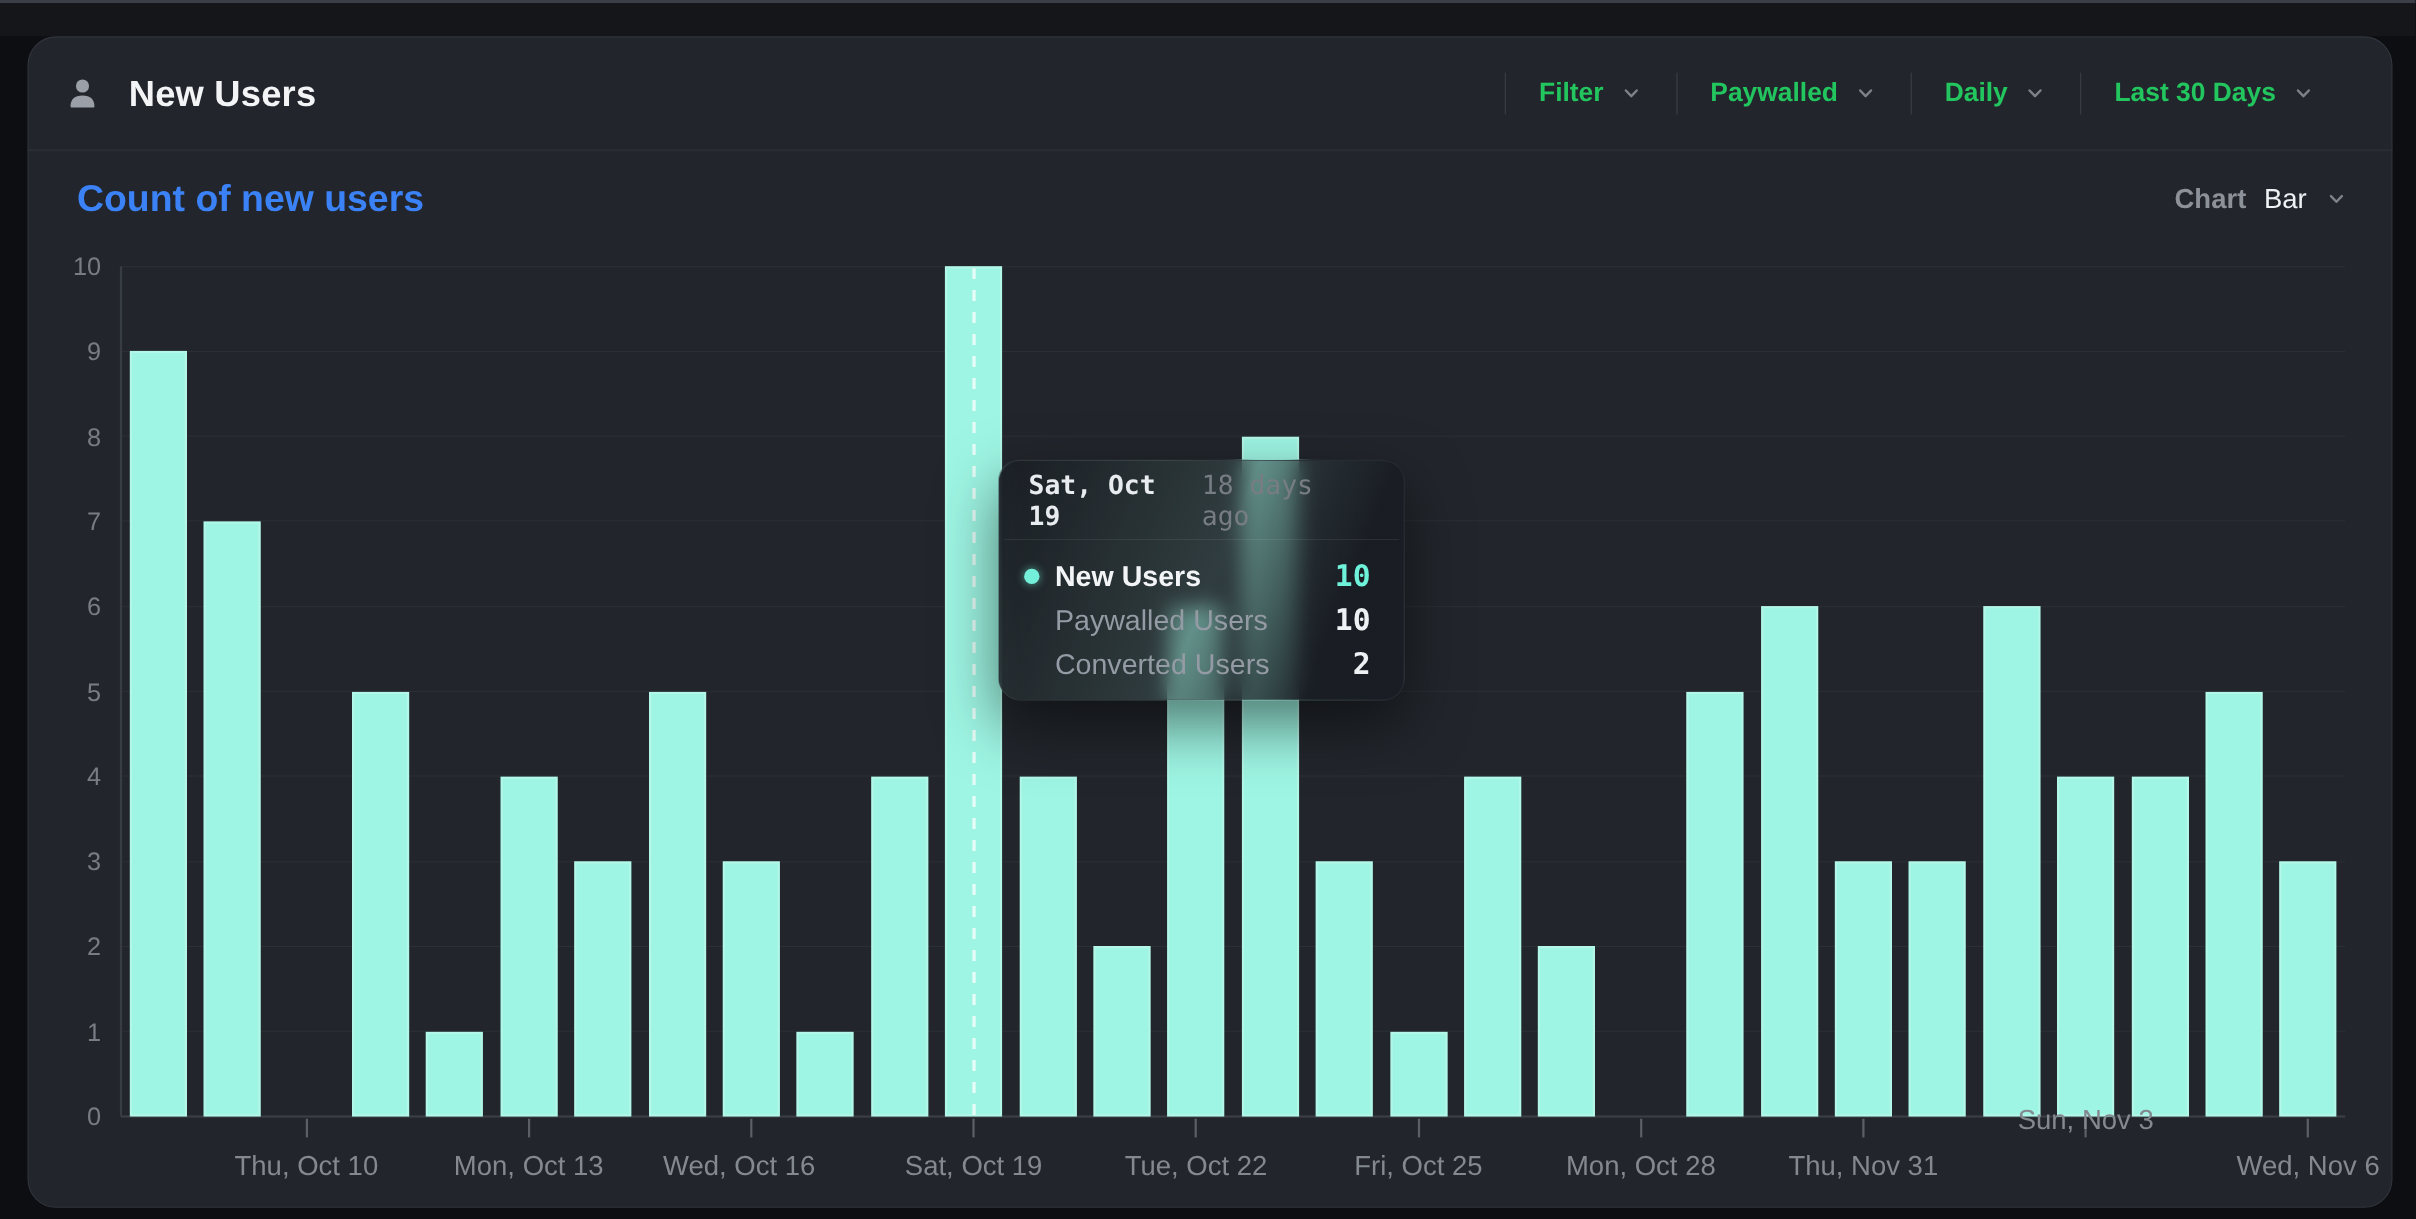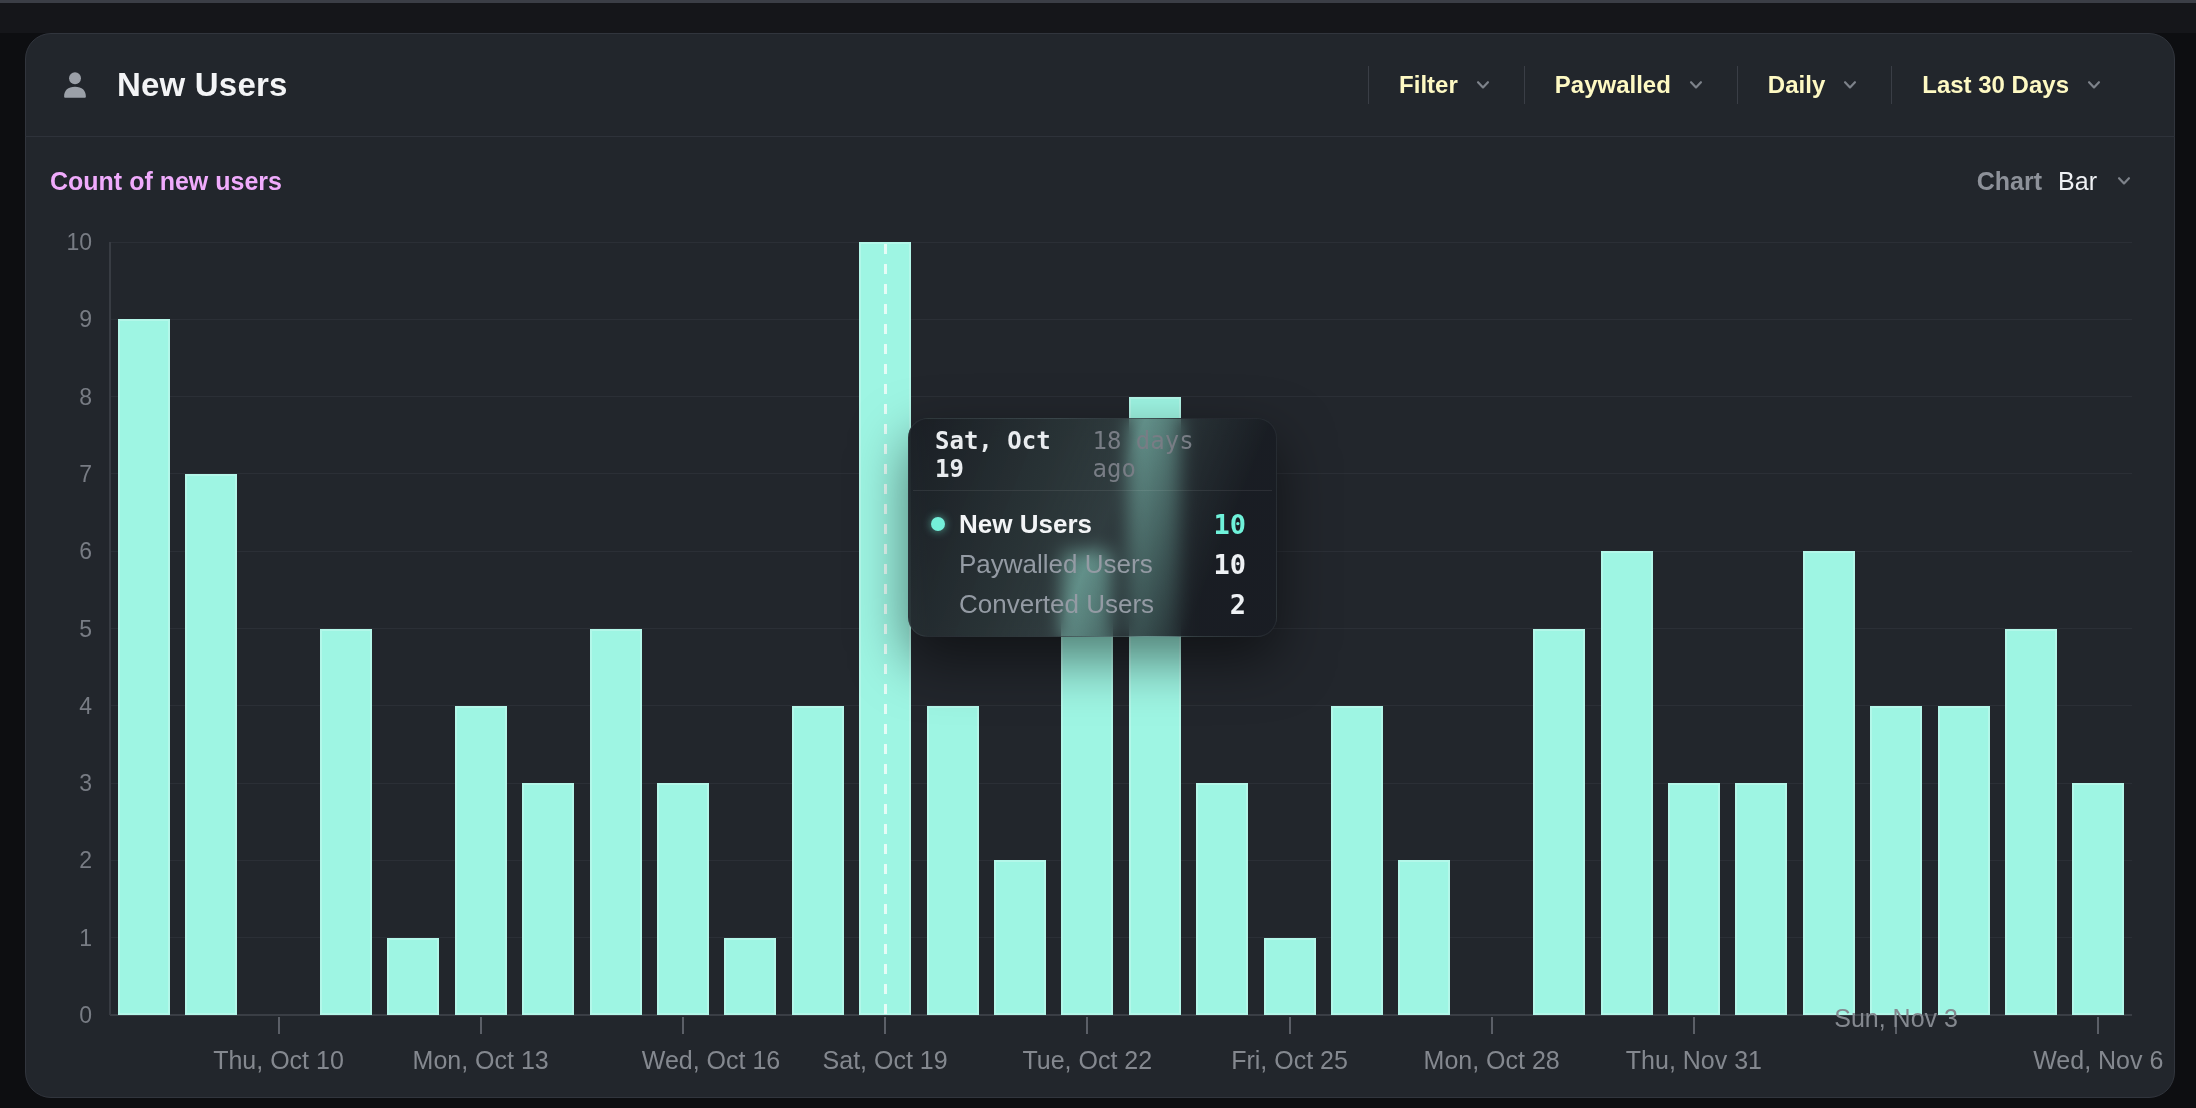--- a/index.html
+++ b/index.html
@@ -14,27 +14,27 @@
   .panel-header{position:absolute;left:25px;top:33px;width:2150px;height:104px;
                 border-bottom:1px solid #2e323a;box-sizing:border-box;
                 display:flex;align-items:center;justify-content:space-between;}
   .title-group{display:flex;align-items:center;gap:26px;padding-left:34px;}
   .person-icon{width:32px;height:32px;flex:0 0 auto;}
   .panel-title{font-size:33px;font-weight:700;color:#f3f4f6;letter-spacing:.2px;}
   .controls{display:flex;align-items:center;padding-right:40px;}
   .ctrl-sep{width:1px;height:38px;background:#3a3e46;}
   .control{display:flex;align-items:center;gap:14px;padding:0 30px;background:none;border:none;
            cursor:pointer;}
-  .control .lbl{font-size:24px;font-weight:600;color:#fef9c3;}
+  .control .lbl{font-size:24px;font-weight:600;color:#22c55e;}
   .chev{width:22px;height:22px;}
   
   .subheader{position:absolute;left:25px;top:137px;width:2150px;height:88px;box-sizing:border-box;
              display:flex;align-items:center;justify-content:space-between;
              padding:0 40px 0 25px;}
-  .metric-label{font-size:25px;font-weight:600;color:#f0abfc;}
+  .metric-label{font-size:34px;font-weight:600;color:#3b82f6;margin-left:20px;}
   .chart-select{display:flex;align-items:center;gap:16px;cursor:pointer;}
   .chart-select .c1{font-size:25px;font-weight:600;color:#8d9199;}
   .chart-select .c2{font-size:25px;font-weight:400;color:#eff1f4;}
   
   .gridline{position:absolute;height:1px;background:#2b2f36;}
   .gridline.zero{height:2px;background:#3a3e45;}
   .y-axis-line{position:absolute;width:2px;background:#383c43;}
   .ylabel{position:absolute;width:64px;text-align:right;font-size:23px;color:#787c84;
           line-height:28px;}
   .bar{position:absolute;background:#9ef5e3;box-shadow:inset 0 0 0 2px rgba(255,255,255,.22);}
@@ -174,21 +174,21 @@
       <div class="bar" style="left: 1802.7px; top: 551.2px; width: 52px; height: 463.8px;"></div>
       <div class="bar" style="left: 1870.1px; top: 705.8px; width: 52px; height: 309.2px;"></div>
       <div class="bar" style="left: 1937.5px; top: 705.8px; width: 52px; height: 309.2px;"></div>
       <div class="bar" style="left: 2004.9px; top: 628.5px; width: 52px; height: 386.5px;"></div>
       <div class="bar" style="left: 2072.3px; top: 783.1px; width: 52px; height: 231.9px;"></div>
       <div class="xtick" style="left: 277.5px; top: 1017px;"></div>
       <div class="xlabel" style="left: 158.5px; top: 1046px;">Thu, Oct 10</div>
       <div class="xtick" style="left: 479.7px; top: 1017px;"></div>
       <div class="xlabel" style="left: 360.7px; top: 1046px;">Mon, Oct 13</div>
       <div class="xtick" style="left: 681.9px; top: 1017px;"></div>
-      <div class="xlabel" style="left: 591px; top: 1046px;">Wed, Oct 16</div>
+      <div class="xlabel" style="left: 552px; top: 1046px;">Wed, Oct 16</div>
       <div class="xtick" style="left: 884.1px; top: 1017px;"></div>
       <div class="xlabel" style="left: 765.1px; top: 1046px;">Sat, Oct 19</div>
       <div class="xtick" style="left: 1086.3px; top: 1017px;"></div>
       <div class="xlabel" style="left: 967.3px; top: 1046px;">Tue, Oct 22</div>
       <div class="xtick" style="left: 1288.5px; top: 1017px;"></div>
       <div class="xlabel" style="left: 1169.5px; top: 1046px;">Fri, Oct 25</div>
       <div class="xtick" style="left: 1490.7px; top: 1017px;"></div>
       <div class="xlabel" style="left: 1371.7px; top: 1046px;">Mon, Oct 28</div>
       <div class="xtick" style="left: 1692.9px; top: 1017px;"></div>
       <div class="xlabel" style="left: 1573.9px; top: 1046px;">Thu, Nov 31</div>

